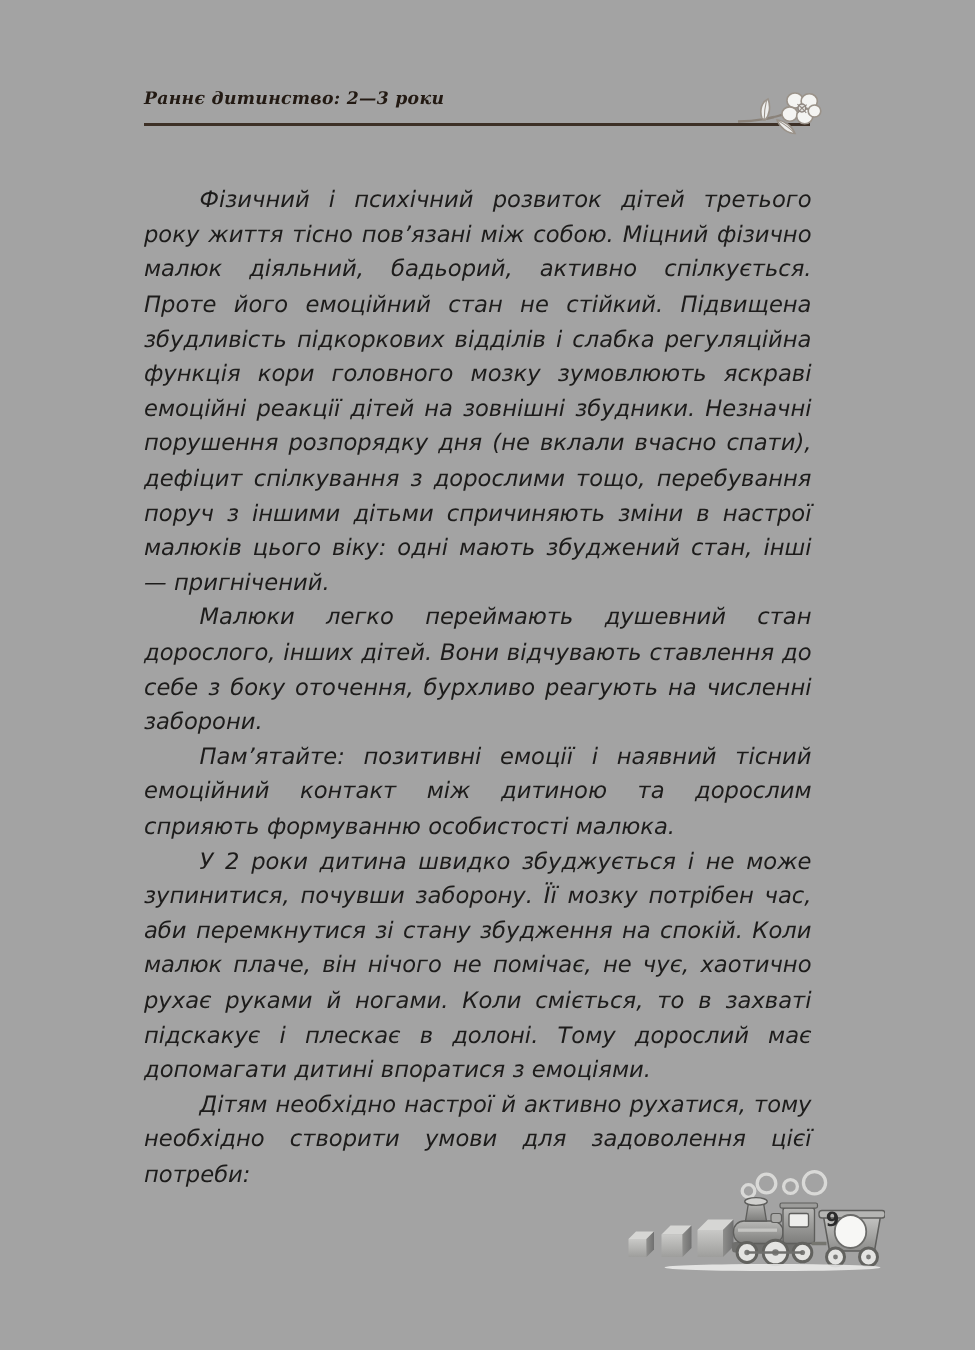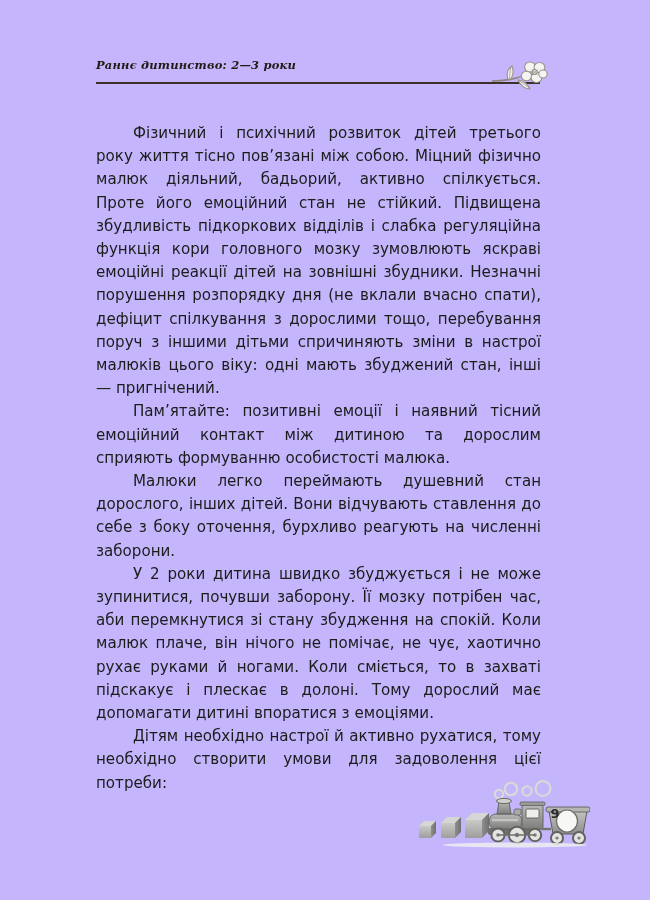--- a/index.html
+++ b/index.html
@@ -11,21 +11,21 @@
     width: 650px;
     height: 900px;
     position: relative;
     overflow: hidden;
     font-family: "DejaVu Sans", sans-serif;
   }
 
   .page {
     position: absolute;
     inset: 0;
-    background: #c4b5fd;
+    background: #a3a3a3;
   }
 
   
   .header-zone {
     position: absolute;
     left: 96px;
     top: 58px;
     width: 444px;
   }
   .running-head {
@@ -58,20 +58,21 @@
     height: 46px;
     pointer-events: none;
   }
 
   
   .body-col {
     position: absolute;
     left: 96px;
     top: 122px;
     width: 445px;
+    font-style: italic;
   }
   .para {
     font-family: "DejaVu Sans", sans-serif;
     font-size: 15.1px;
     line-height: 23.2px;
     color: #1d1c1b;
     text-align: justify;
     text-align-last: left;
     text-indent: 37px;
     margin: 0;
@@ -134,22 +135,22 @@
           <line x1="42.6" y1="16" x2="45.8" y2="13.8"></line>
           <line x1="42.6" y1="16" x2="40.3" y2="19"></line>
           <line x1="42.6" y1="16" x2="45.5" y2="19.2"></line>
         </g>
       </svg>
     </div>
   </div>
 
   <div class="body-col">
     <p class="para">Фізичний і психічний розвиток дітей третього року життя тісно пов’язані між собою. Міцний фізично малюк діяльний, бадьорий, активно спілкується. Проте його емоційний стан не стійкий. Підвищена збудливість підкоркових відділів і слабка регуляційна функція кори головного мозку зумовлюють яскраві емоційні реакції дітей на зовнішні збудники. Незначні порушення розпорядку дня (не вклали вчасно спати), дефіцит спілкування з дорослими тощо, перебування поруч з іншими дітьми спричиняють зміни в настрої малюків цього віку: одні мають збуджений стан, інші — пригнічений.</p>
+    <p class="para">Малюки легко переймають душевний стан дорослого, інших дітей. Вони відчувають ставлення до себе з боку оточення, бурхливо реагують на численні заборони.</p>
     <p class="para">Пам’ятайте: позитивні емоції і наявний тісний емоційний контакт між дитиною та дорослим сприяють формуванню особистості малюка.</p>
-    <p class="para">Малюки легко переймають душевний стан дорослого, інших дітей. Вони відчувають ставлення до себе з боку оточення, бурхливо реагують на численні заборони.</p>
     <p class="para">У 2 роки дитина швидко збуджується і не може зупинитися, почувши заборону. Її мозку потрібен час, аби перемкнутися зі стану збудження на спокій. Коли малюк плаче, він нічого не помічає, не чує, хаотично рухає руками й ногами. Коли сміється, то в захваті підскакує і плескає в долоні. Тому дорослий має допомагати дитині впоратися з емоціями.</p>
     <p class="para">Дітям необхідно настрої й активно рухатися, тому необхідно створити умови для задоволення цієї потреби:</p>
   </div>
 
   <svg class="footer-art" viewBox="0 0 175 70">
     <defs>
       <linearGradient id="gfaceL" x1="0" y1="0" x2="0" y2="1">
         <stop offset="0" stop-color="#c9c9c7"></stop>
         <stop offset="1" stop-color="#9e9e9c"></stop>
       </linearGradient>

